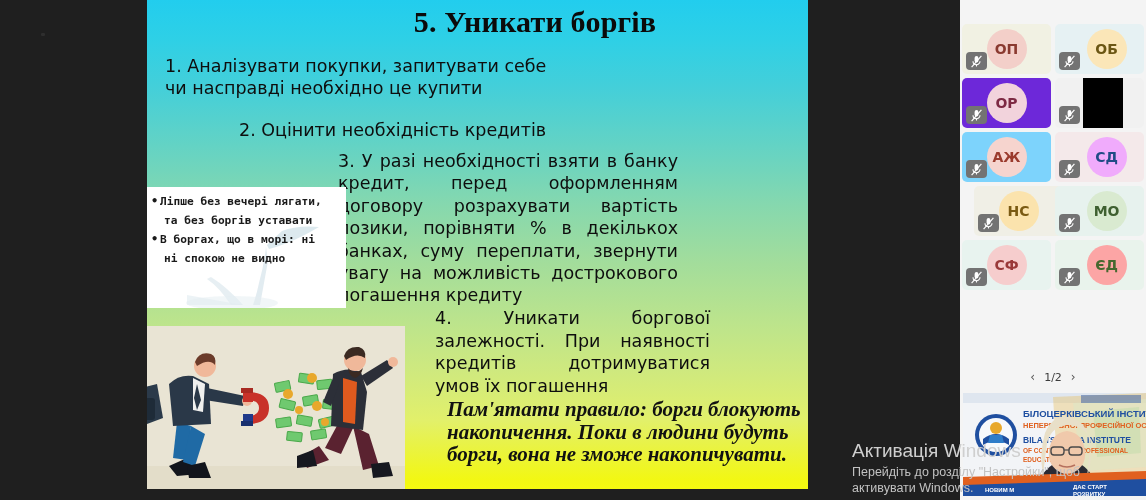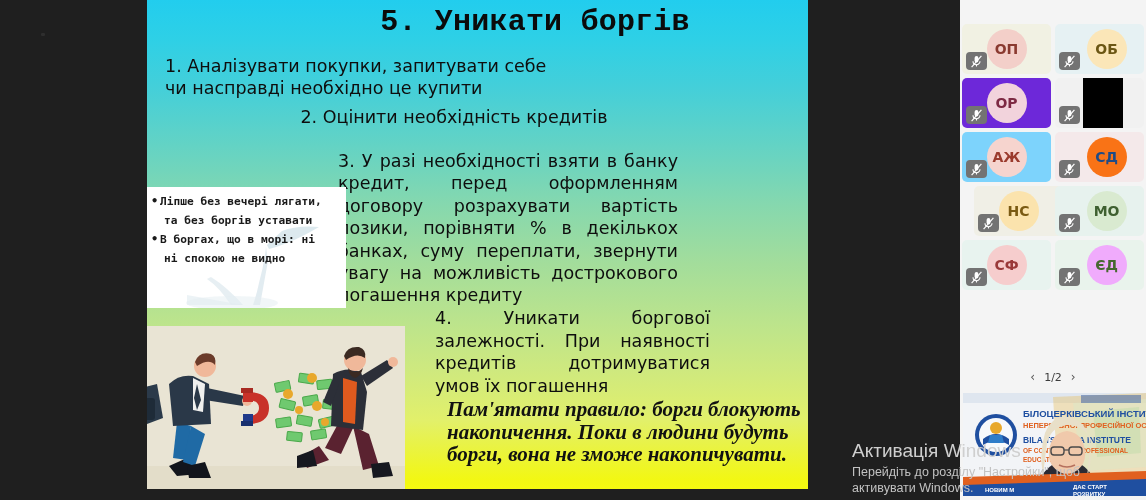--- a/index.html
+++ b/index.html
@@ -22,32 +22,32 @@
     position: absolute; left: 147px; top: 0; width: 661px; height: 489px;
     background: linear-gradient(to bottom,
         #22cdee 0%, #2ed0e6 8%, #44cfd9 18%,
         #64d3c4 30%, #86d8ae 42%, #a3dd9b 54%,
         #bce48c 66%, #cfe97e 76%, #e2f06a 86%, #f2f714 98%, #f5fa10 100%);
     overflow: hidden;
   }
   .slide-title {
     position: absolute; left: 0; top: 5px; width: 776px;
     text-align: center;
-    font-family: Liberation Mono, monospace;
+    font-family: Liberation Serif, serif;
     font-weight: bold; font-size: 30px; color: #0b0b0b;
     letter-spacing: 0.2px;
   }
   .pt {
     position: absolute;
     font-family: "DejaVu Sans", sans-serif;
     font-size: 17.5px; line-height: 22px; color: #0e0e0e;
     white-space: pre-line;
   }
   .p1 { left: 18px; top: 55px; width: 420px; }
-  .p2 { left: 92px; top: 106px; width: 430px; text-align: center; }
+  .p2 { left: 92px; top: 119px; width: 430px; }
   .p3 {
     left: 191px; top: 150px; width: 340px;
     text-align: justify; text-align-last: left;
     font-size: 17.5px; line-height: 22.4px;
   }
   .p4 {
     left: 288px; top: 307px; width: 275px;
     text-align: justify; text-align-last: left;
     line-height: 22.5px;
   }
@@ -306,21 +306,21 @@
           <div class="mic-badge">
             <svg width="11" height="13" viewBox="0 0 11 13">
               <rect x="3.6" y="1" width="3.8" height="6.4" rx="1.9" fill="#ffffff"></rect>
               <path d="M2 6.2 a3.5 3.5 0 0 0 7 0" stroke="#ffffff" stroke-width="1.1" fill="none"></path>
               <line x1="5.5" y1="9.6" x2="5.5" y2="11.6" stroke="#ffffff" stroke-width="1.1"></line>
               <line x1="0.6" y1="12.2" x2="10.4" y2="0.8" stroke="#ffffff" stroke-width="1.2"></line>
             </svg>
           </div>
         </div>
         <div class="tile" style="background: rgb(244, 233, 234);">
-          <div class="avatar shift" style="background: #f97316; color: rgb(31, 75, 134);">СД</div>
+          <div class="avatar shift" style="background: #f0abfc; color: rgb(31, 75, 134);">СД</div>
           <div class="mic-badge">
             <svg width="11" height="13" viewBox="0 0 11 13">
               <rect x="3.6" y="1" width="3.8" height="6.4" rx="1.9" fill="#ffffff"></rect>
               <path d="M2 6.2 a3.5 3.5 0 0 0 7 0" stroke="#ffffff" stroke-width="1.1" fill="none"></path>
               <line x1="5.5" y1="9.6" x2="5.5" y2="11.6" stroke="#ffffff" stroke-width="1.1"></line>
               <line x1="0.6" y1="12.2" x2="10.4" y2="0.8" stroke="#ffffff" stroke-width="1.2"></line>
             </svg>
           </div>
         </div>
         <div class="tile" style="background: rgb(240, 239, 230); margin-left: 12px;">
@@ -350,21 +350,21 @@
           <div class="mic-badge">
             <svg width="11" height="13" viewBox="0 0 11 13">
               <rect x="3.6" y="1" width="3.8" height="6.4" rx="1.9" fill="#ffffff"></rect>
               <path d="M2 6.2 a3.5 3.5 0 0 0 7 0" stroke="#ffffff" stroke-width="1.1" fill="none"></path>
               <line x1="5.5" y1="9.6" x2="5.5" y2="11.6" stroke="#ffffff" stroke-width="1.1"></line>
               <line x1="0.6" y1="12.2" x2="10.4" y2="0.8" stroke="#ffffff" stroke-width="1.2"></line>
             </svg>
           </div>
         </div>
         <div class="tile" style="background: rgb(233, 243, 236);">
-          <div class="avatar shift" style="background: #f0abfc; color: rgb(70, 104, 47);">ЄД</div>
+          <div class="avatar shift" style="background: #fca5a5; color: rgb(70, 104, 47);">ЄД</div>
           <div class="mic-badge">
             <svg width="11" height="13" viewBox="0 0 11 13">
               <rect x="3.6" y="1" width="3.8" height="6.4" rx="1.9" fill="#ffffff"></rect>
               <path d="M2 6.2 a3.5 3.5 0 0 0 7 0" stroke="#ffffff" stroke-width="1.1" fill="none"></path>
               <line x1="5.5" y1="9.6" x2="5.5" y2="11.6" stroke="#ffffff" stroke-width="1.1"></line>
               <line x1="0.6" y1="12.2" x2="10.4" y2="0.8" stroke="#ffffff" stroke-width="1.2"></line>
             </svg>
           </div>
         </div>
       </div>

